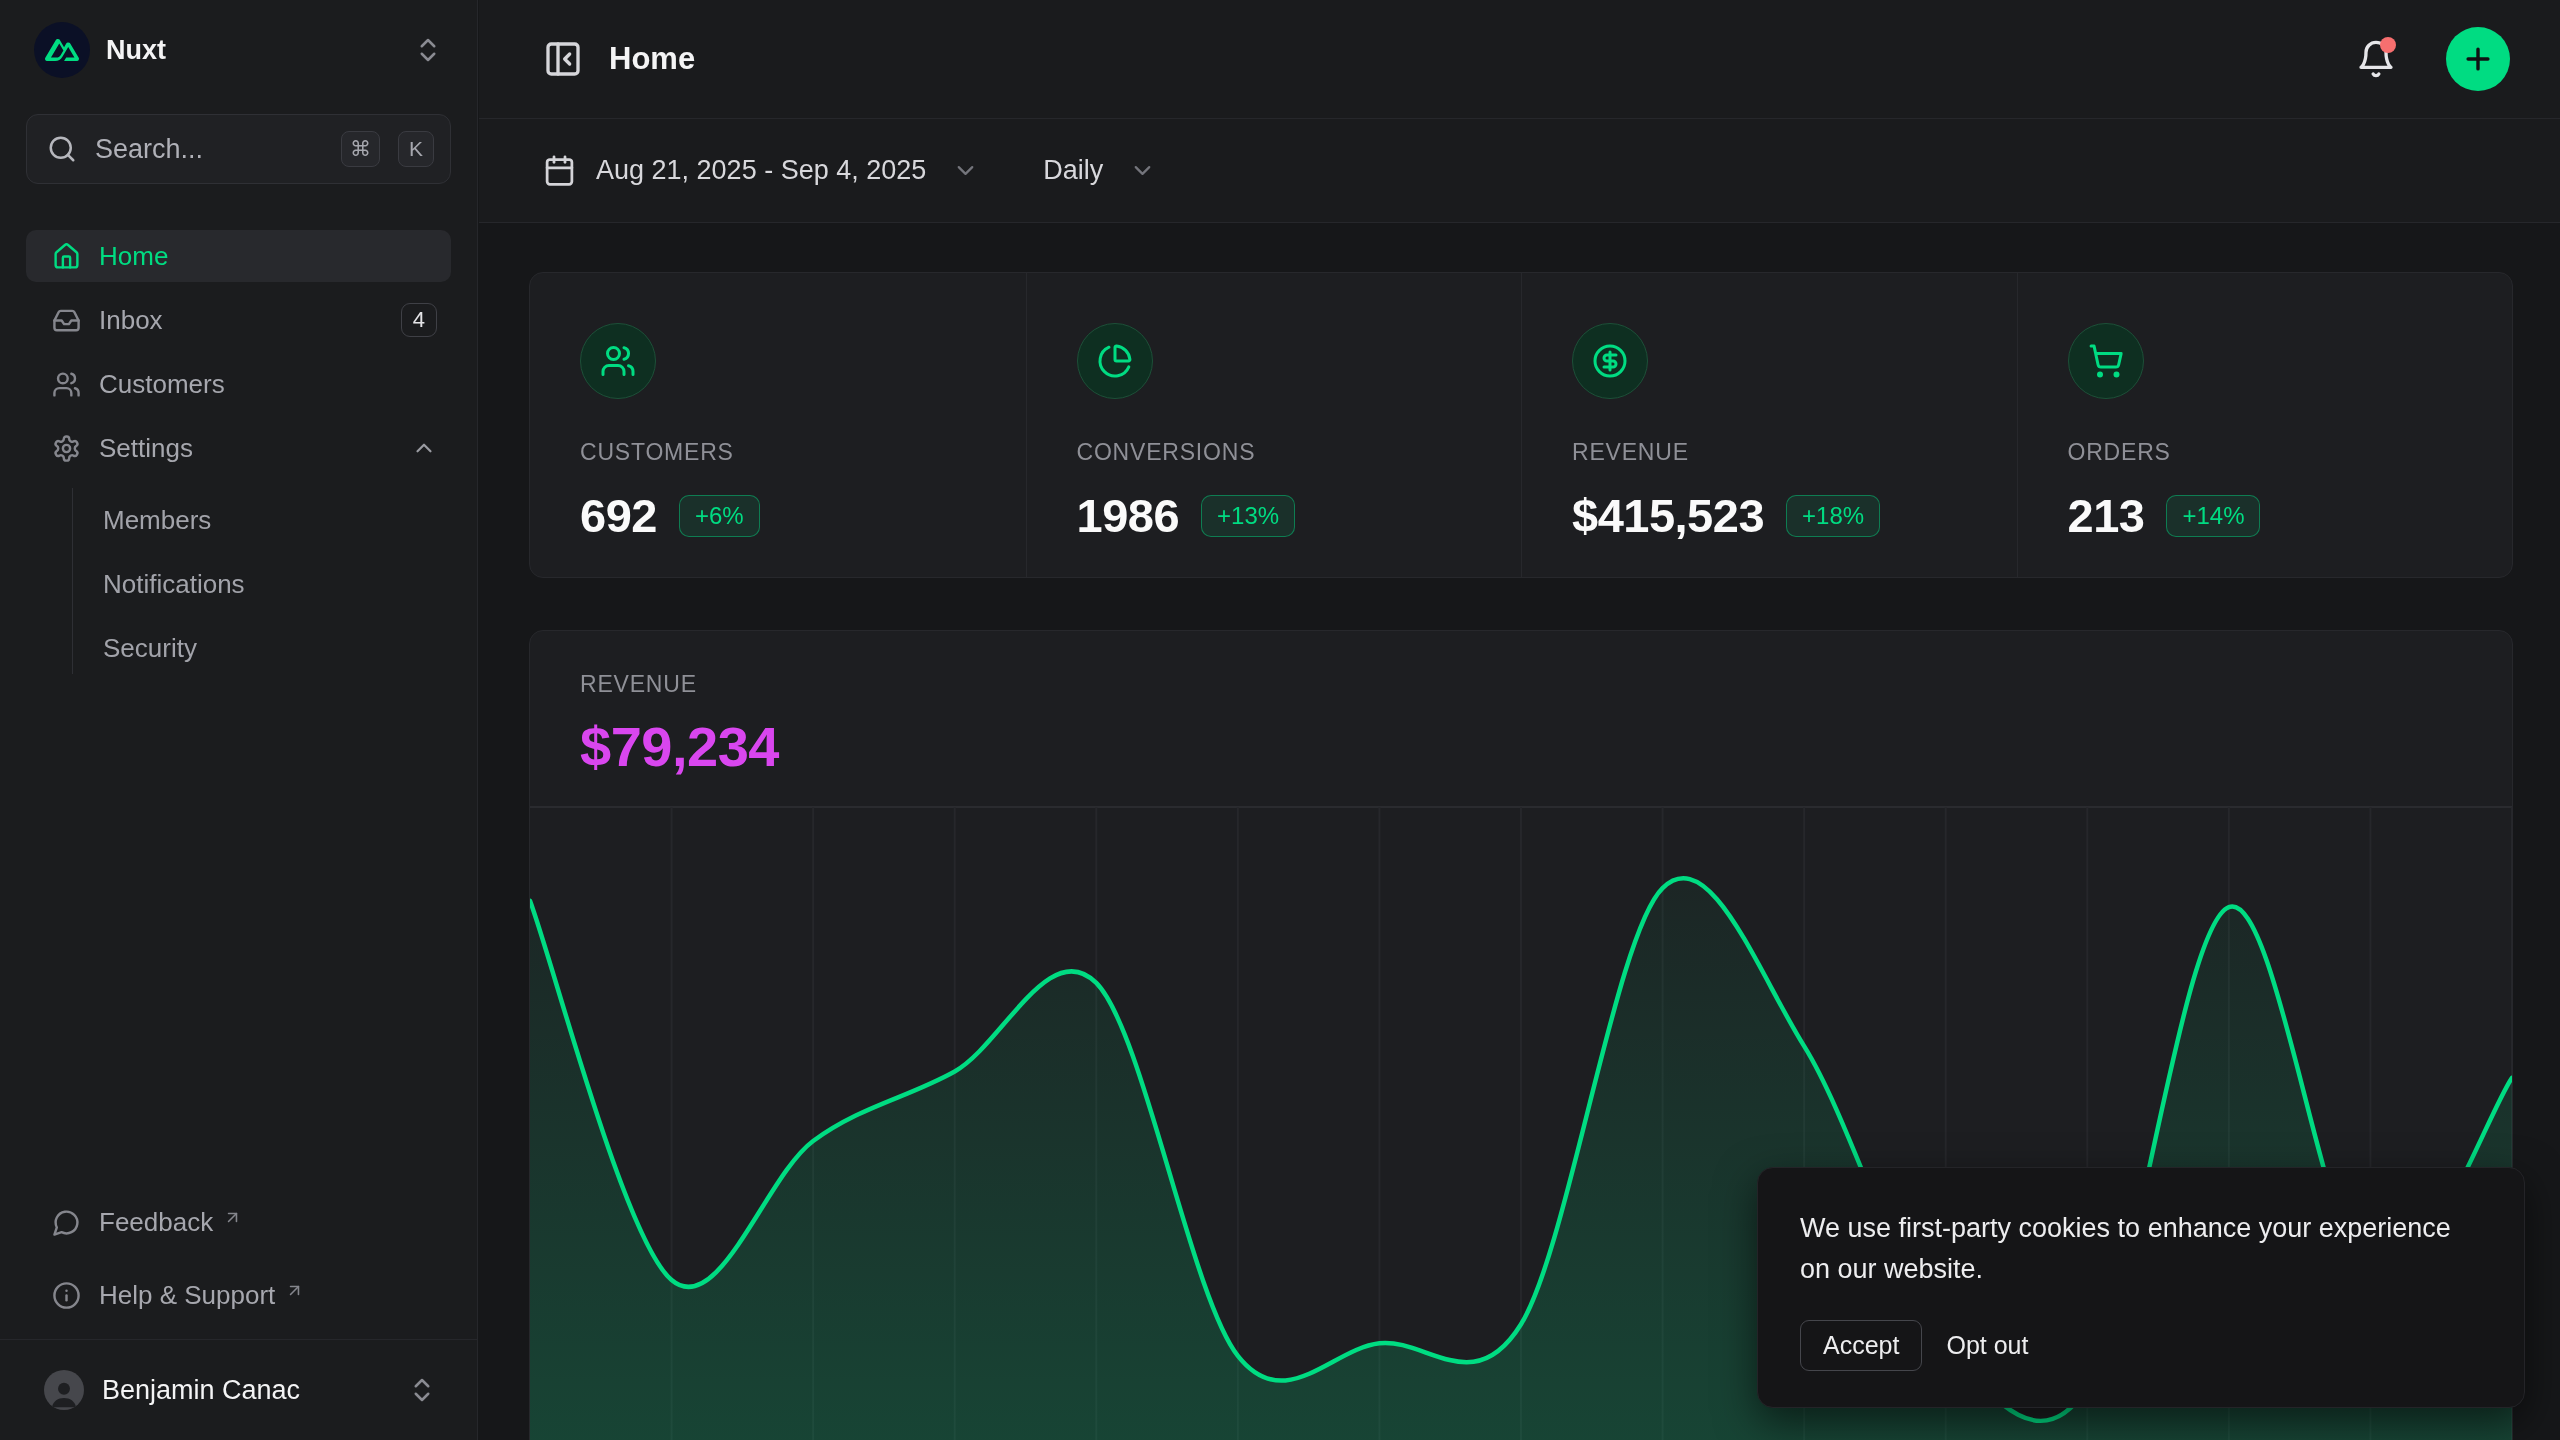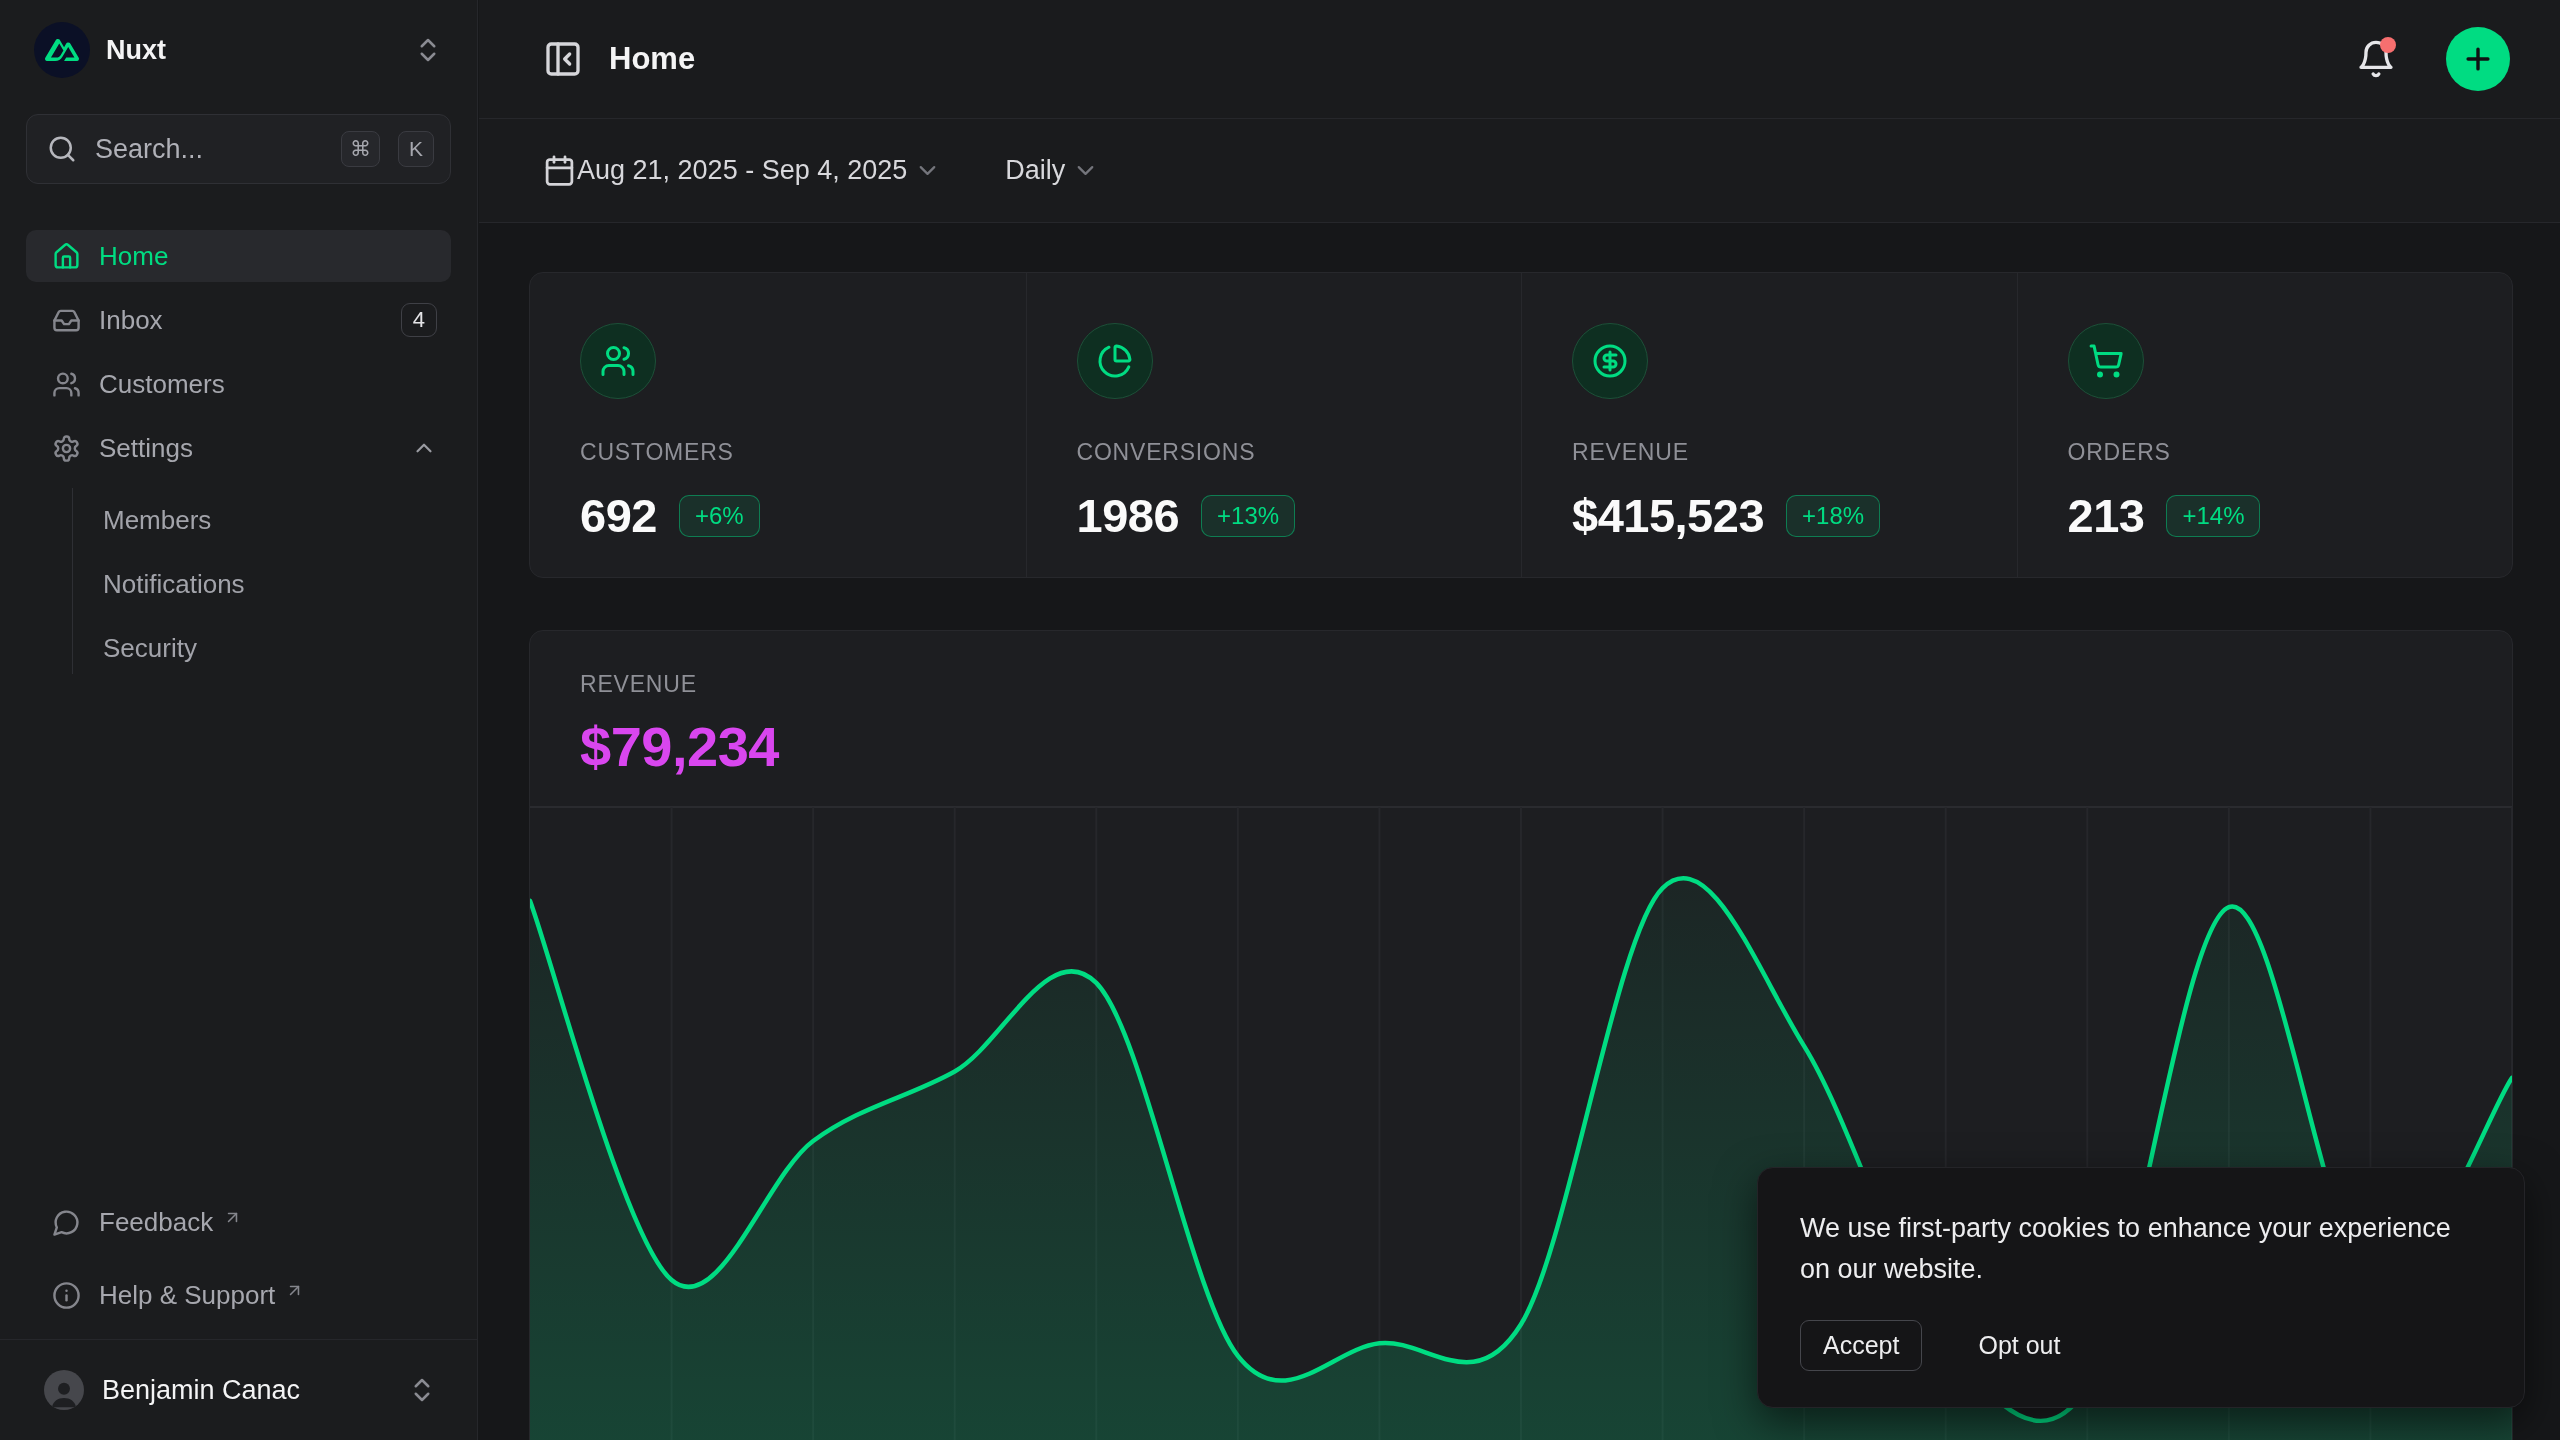--- a/index.html
+++ b/index.html
@@ -77,21 +77,21 @@
   .page-title { font-size:31px; font-weight:700; color:#f4f4f5; flex:1; }
   .bell-wrap { position:relative; width:40px; height:40px; color:#e6e6e9; cursor:pointer; margin-right:24px; }
   .bell-dot { position:absolute; top:-2px; right:0px; width:16px; height:16px; border-radius:50%; background:#f76f6f; }
   .add-btn { width:64px; height:64px; border-radius:50%; background:#00dc82; border:none; display:flex; align-items:center; justify-content:center; cursor:pointer; }
   .add-btn svg { width:34px; height:34px; color:#101113; stroke-width:2.4; }
 
   .toolbar {
     height:104px; border-bottom:1.5px solid #26272b; background:#1a1b1d;
     display:flex; align-items:center; padding:0 64px; gap:64px;
   }
-  .picker { display:flex; align-items:center; gap:1px; cursor:pointer; }
+  .picker { display:flex; align-items:center; gap:20px; cursor:pointer; }
   .picker .picon { width:33px; height:33px; color:#d4d4d8; }
   .picker-text { font-size:27px; color:#d8d8dc; }
   .chev-down { width:27px; height:27px; color:#74757c; margin-left:6px; }
 
   .content { position:absolute; left:0; right:0; top:225px; bottom:0; background:#161719; }
 
   
   .stats {
     position:absolute; left:50px; top:47px; width:1985px; right:47px; width:auto; right:47px;
     height:306px; background:#1d1e21; border:1.5px solid #27282c; border-radius:14px;
@@ -124,21 +124,21 @@
   .chart-plot { position:absolute; left:0; right:0; top:175px; height:700px; }
   .chart-plot svg { width:100%; height:100%; }
 
   
   .cookie {
     position:absolute; right:35px; bottom:32px; width:768px;
     background:#151517; border:1px solid #242428; border-radius:16px;
     padding:40px 42px 36px; box-shadow:0 14px 40px rgba(0,0,0,0.55); z-index:10;
   }
   .cookie-text { font-size:27px; line-height:1.52; color:#ededef; }
-  .cookie-actions { margin-top:30px; display:flex; align-items:center; gap:56px; }
+  .cookie-actions { margin-top:30px; display:flex; align-items:center; gap:24px; }
   .btn-accept {
     background:transparent; border:1.5px solid #45464c; border-radius:9px;
     color:#ededef; font-size:25px; padding:10px 22px; cursor:pointer;
     font-family:inherit;
   }
   .btn-optout { background:none; border:none; color:#ededef; font-size:25px; cursor:pointer; font-family:inherit; }
 </style>
 </head>
 <body>
 

